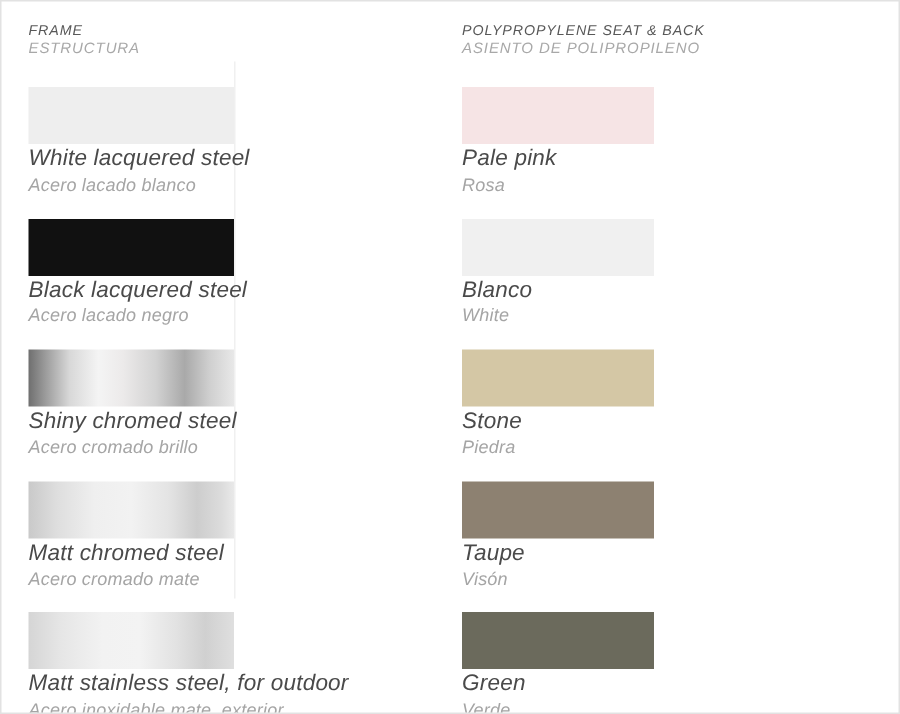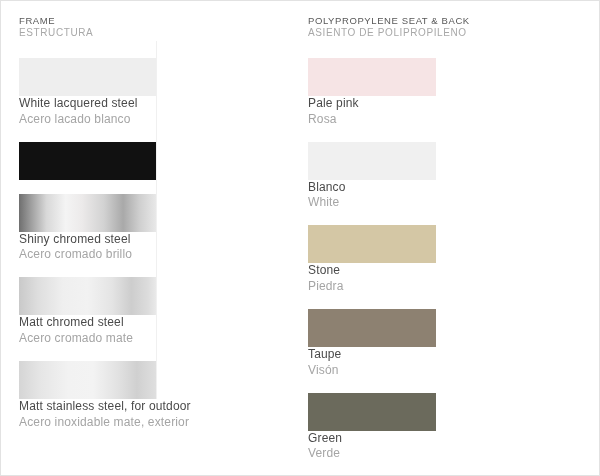--- a/index.html
+++ b/index.html
@@ -65,54 +65,58 @@
     height: 38px;
     display: block;
   }
   .swatch.wide { width: 137px; }
   .labels {
     padding-top: 5px;
     line-height: 1.32;
   }
   .label-primary {
     display: block;
-    font-size: 12px;
+    font-size: 15px;
     color: #4a4a4a;
     letter-spacing: 0.15px;
   }
   .label-secondary {
     display: block;
     font-size: 12px;
     color: #a5a5a5;
     letter-spacing: 0.15px;
   }
 </style>
 </head>
 <body>
 
-<div id="page" style="background: rgb(255, 255, 255); border-color: rgb(226, 226, 226);">
+<div id="page" style="background: rgb(255, 255, 255); border-color: rgb(226, 226, 226); font-style: italic;">
 
   <div id="column-divider" style="background: rgb(240, 240, 240);"></div>
 
   <div class="column" id="column-frame">
     <div class="col-head">
       <span class="title-en">FRAME</span>
       <span class="title-es">ESTRUCTURA</span>
     </div>
 
     <div class="swatch-item">
       <span class="swatch wide" style="background-color: rgb(238, 238, 238);"></span>
       <span class="labels">
         <span class="label-primary">White lacquered steel</span>
         <span class="label-secondary">Acero lacado blanco</span>
       </span>
     </div>
 
     <div class="swatch-item">
       <span class="swatch wide" style="background-color: rgb(17, 17, 17);"></span>
+      <span class="labels">
+        <span class="label-primary">Black lacquered steel</span>
+        <span class="label-secondary">Acero lacado negro</span>
+      </span>
     </div>
 
     <div class="swatch-item">
       <span class="swatch wide" style="background-image: linear-gradient(to right, rgb(111, 111, 111) 0%, rgb(154, 154, 154) 8%, rgb(216, 216, 216) 20%, rgb(244, 244, 244) 34%, rgb(236, 234, 234) 46%, rgb(210, 210, 210) 62%, rgb(169, 169, 169) 76%, rgb(207, 207, 207) 88%, rgb(232, 232, 232) 100%);"></span>
       <span class="labels">
         <span class="label-primary">Shiny chromed steel</span>
         <span class="label-secondary">Acero cromado brillo</span>
       </span>
     </div>
 

